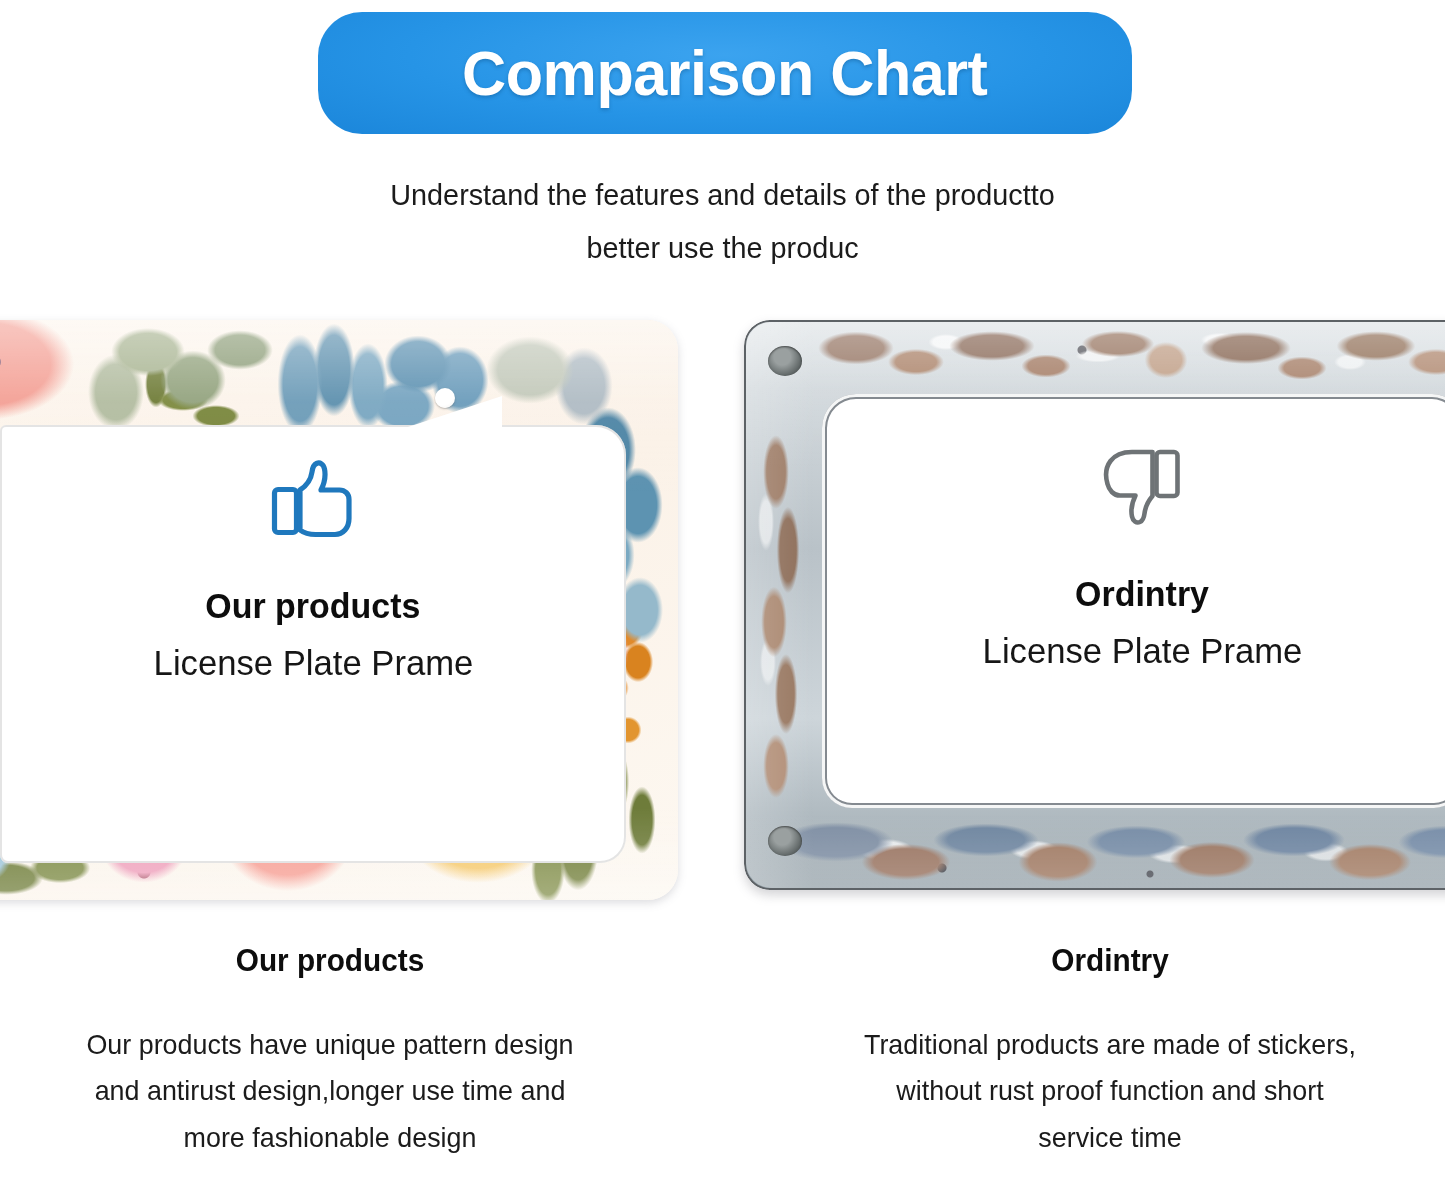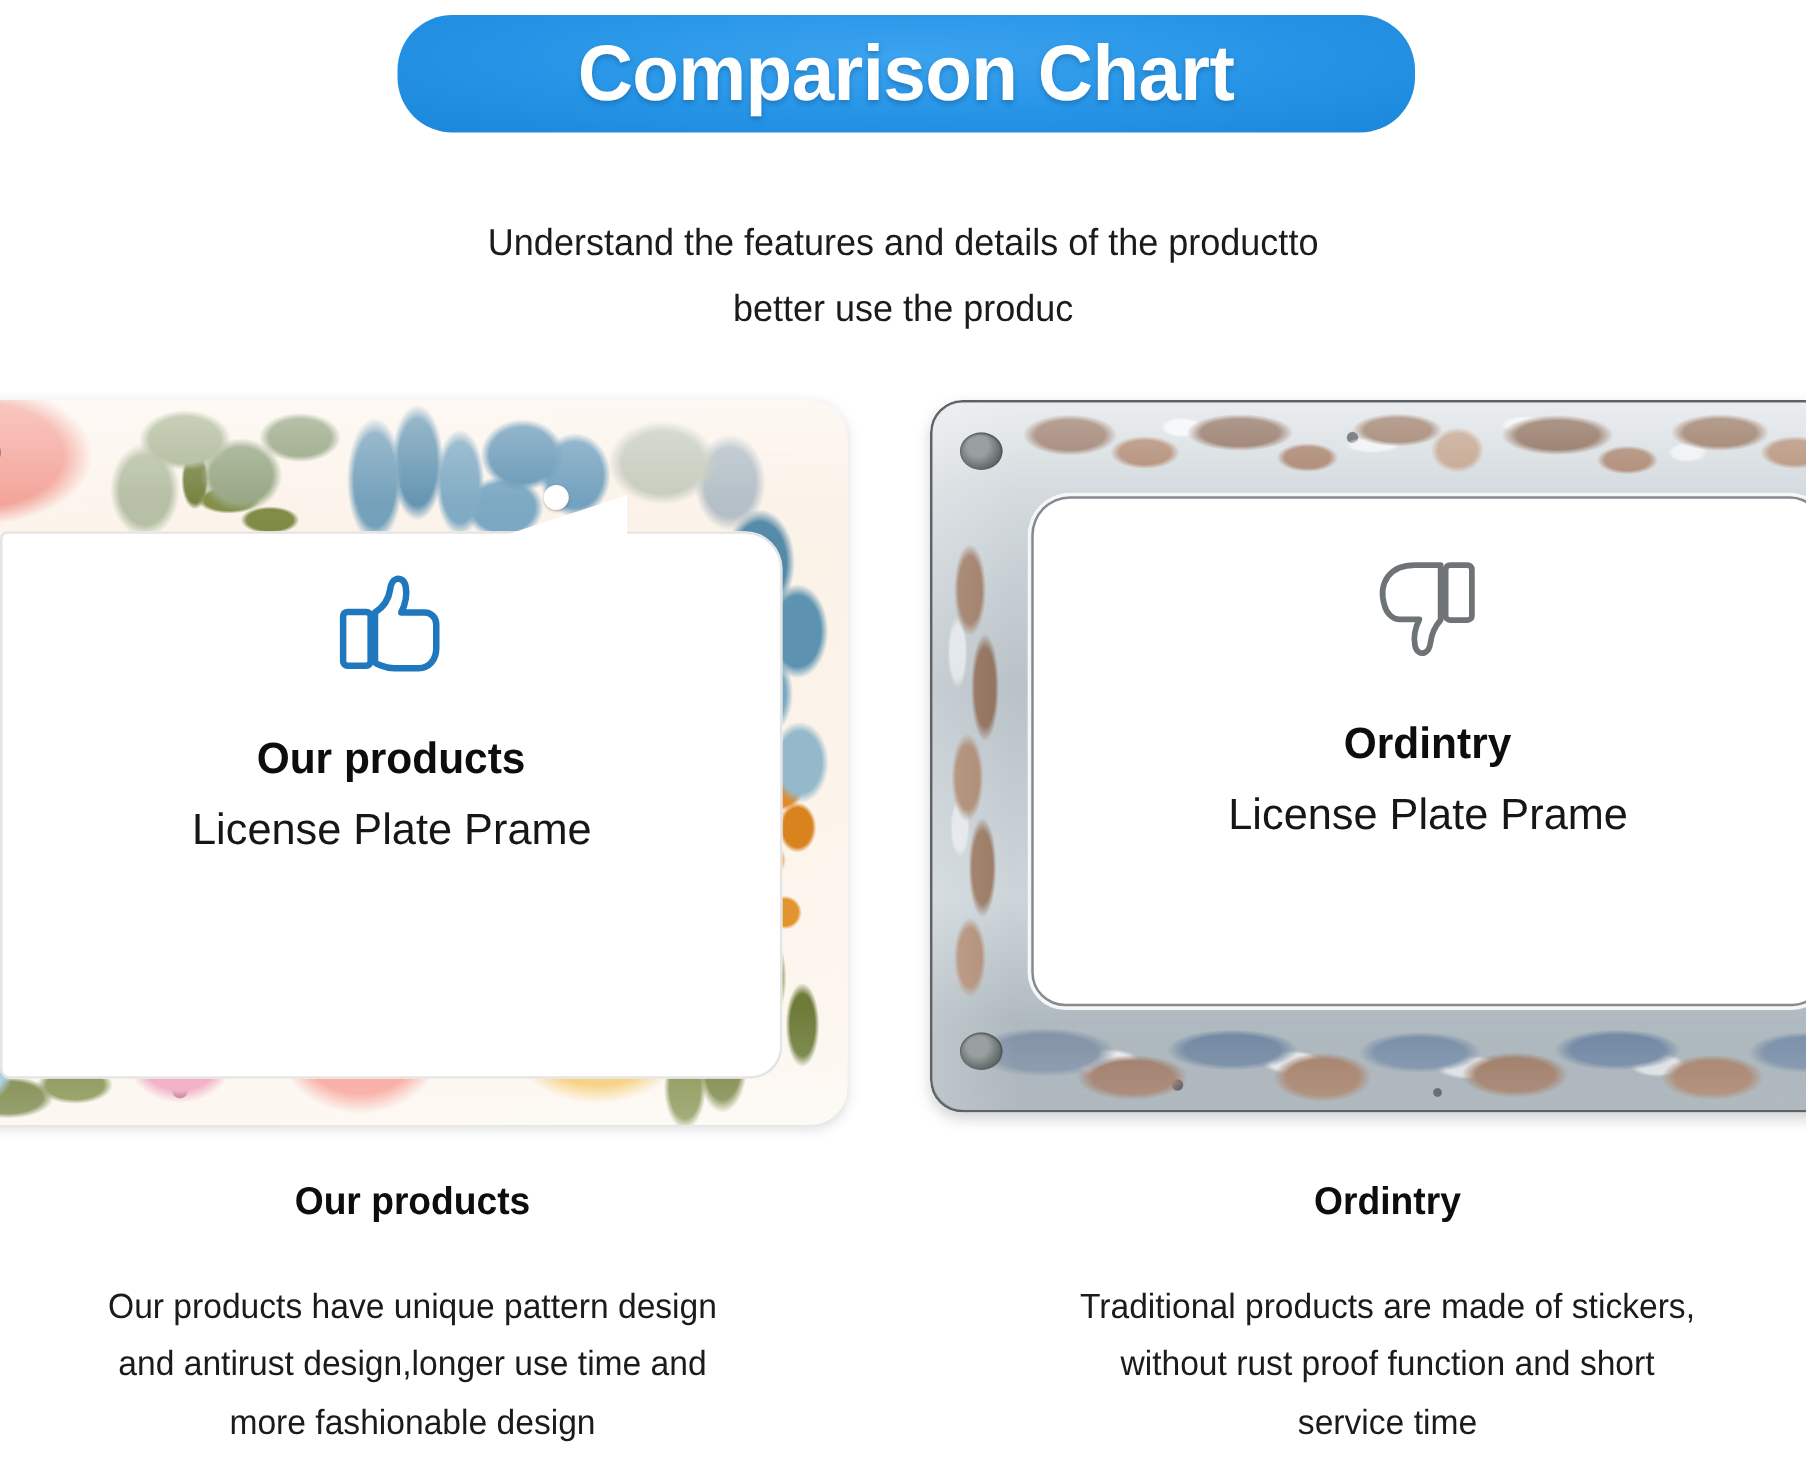--- a/index.html
+++ b/index.html
@@ -12,21 +12,21 @@
     overflow: hidden;
     position: relative;
   }
 
   
   #title-banner {
     position: absolute;
     left: 318px;
     top: 12px;
     width: 814px;
-    height: 94px;
+    height: 122px;
     border-radius: 44px;
     background: radial-gradient(ellipse at 50% 35%, #3ba3ef 0%, #2694e6 55%, #1b86da 100%);
     display: flex;
     align-items: center;
     justify-content: center;
   }
   #title-banner-text {
     font-size: 63px;
     font-weight: bold;
     color: #ffffff;

